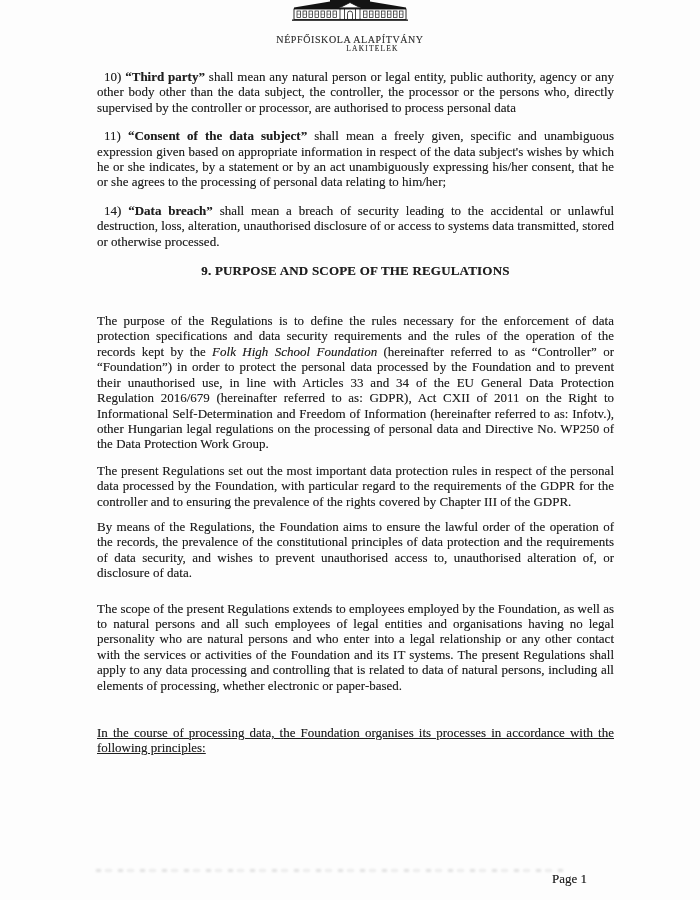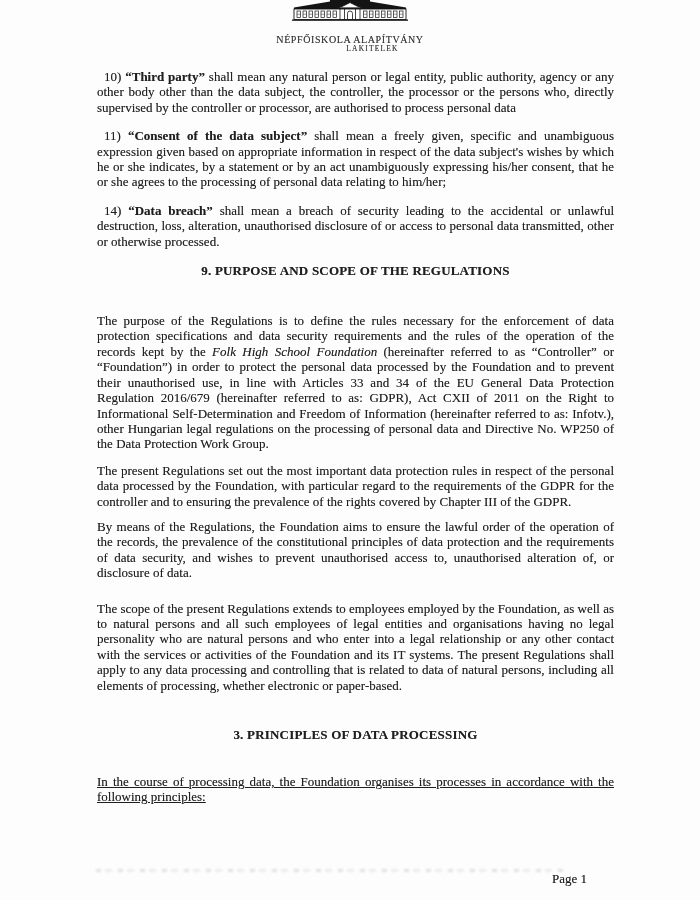--- a/index.html
+++ b/index.html
@@ -150,33 +150,32 @@
     <div class="logo-name">NÉPFŐISKOLA ALAPÍTVÁNY</div>
     <div class="logo-place">LAKITELEK</div>
   </div>
 
   <div class="doc-body">
 
     <p class="def m-def1"><span>10) </span><b>“Third party”</b><span> shall mean any natural person or legal entity, public authority, agency or any other body other than the data subject, the controller, the processor or the persons who, directly supervised by the controller or processor, are authorised to process personal data</span></p>
 
     <p class="def m-def"><span>11) </span><b>“Consent of the data subject”</b><span> shall mean a freely given, specific and unambiguous expression given based on appropriate information in respect of the data subject's wishes by which he or she indicates, by a statement or by an act unambiguously expressing his/her consent, that he or she agrees to the processing of personal data relating to him/her;</span></p>
 
-    <p class="def m-def"><span>14) </span><b>“Data breach”</b><span> shall mean a breach of security leading to the accidental or unlawful destruction, loss, alteration, unauthorised disclosure of or access to personal data transmitted, other or otherwise processed.</span></p>
+    <p class="def m-def"><span>14) </span><b>“Data breach”</b><span> shall mean a breach of security leading to the accidental or unlawful destruction, loss, alteration, unauthorised disclosure of or access to systems data transmitted, stored or otherwise processed.</span></p>
 
     <h2 class="m-h2a">9. PURPOSE AND SCOPE OF THE REGULATIONS</h2>
 
     <p class="m-p1"><span>The purpose of the Regulations is to define the rules necessary for the enforcement of data protection specifications and data security requirements and the rules of the operation of the records kept by the </span><i>Folk High School Foundation</i><span> (hereinafter referred to as “Controller” or “Foundation”) in order to protect the personal data processed by the Foundation and to prevent their unauthorised use, in line with Articles 33 and 34 of the EU General Data Protection Regulation 2016/679 (hereinafter referred to as: GDPR), Act CXII of 2011 on the Right to Informational Self-Determination and Freedom of Information (hereinafter referred to as: Infotv.), other Hungarian legal regulations on the processing of personal data and Directive No. WP250 of the Data Protection Work Group.</span></p>
 
     <p class="m-p2">The present Regulations set out the most important data protection rules in respect of the personal data processed by the Foundation, with particular regard to the requirements of the GDPR for the controller and to ensuring the prevalence of the rights covered by Chapter III of the GDPR.</p>
 
     <p class="m-p3">By means of the Regulations, the Foundation aims to ensure the lawful order of the operation of the records, the prevalence of the constitutional principles of data protection and the requirements of data security, and wishes to prevent unauthorised access to, unauthorised alteration of, or disclosure of data.</p>
 
     <p class="m-p4">The scope of the present Regulations extends to employees employed by the Foundation, as well as to natural persons and all such employees of legal entities and organisations having no legal personality who are natural persons and who enter into a legal relationship or any other contact with the services or activities of the Foundation and its IT systems. The present Regulations shall apply to any data processing and controlling that is related to data of natural persons, including all elements of processing, whether electronic or paper-based.</p>
 
-    <h2 class="m-h2b">3. PRINCIPLES OF DATA PROCESSING</h2>
 
     <p class="m-p5">In the course of processing data, the Foundation organises its processes in accordance with the following principles:</p>
 
   </div>
 
   <div class="ghost-line"></div>
 
   <div class="page-number">Page 1</div>
 
 </div>

